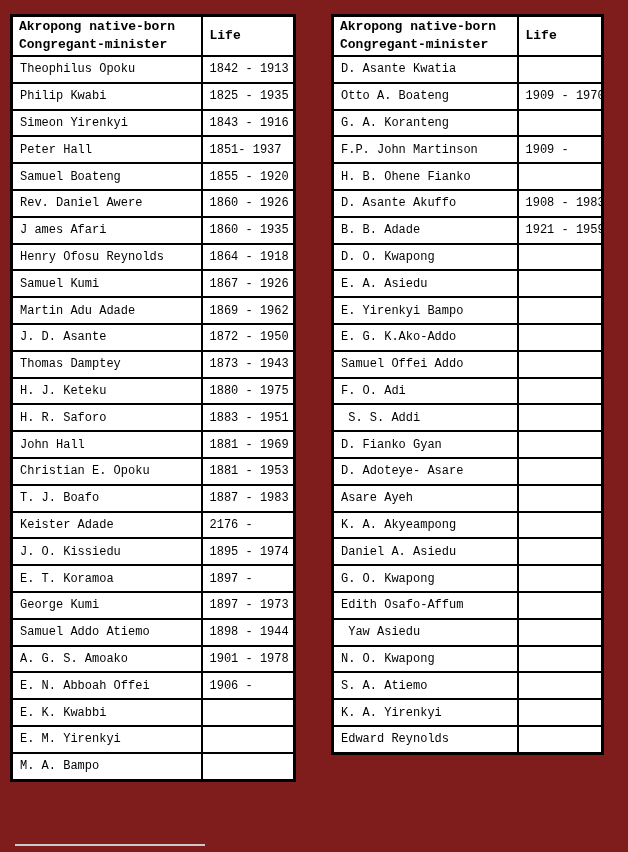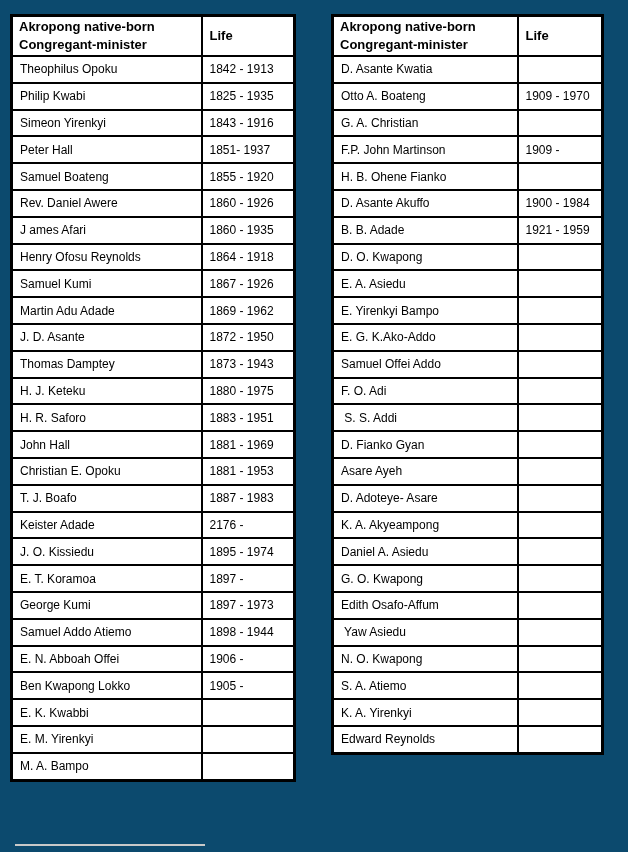--- a/index.html
+++ b/index.html
@@ -4,22 +4,22 @@
 <style>
   html, body {
     margin: 0;
     padding: 0;
     background: #ffffff;
   }
   .page {
     position: relative;
     width: 628px;
     height: 852px;
-    background: #0c4a6e;
-    font-family: Liberation Sans, sans-serif;
+    background: #7f1d1d;
+    font-family: Liberation Mono, monospace;
     color: #000000;
     overflow: hidden;
   }
   table.roster {
     position: absolute;
     top: 14px;
     border-collapse: collapse;
     table-layout: fixed;
     border: 3px solid #000000;
     background: #ffffff;
@@ -173,26 +173,26 @@
         </tr>
         <tr>
           <td class="name-cell">George Kumi</td>
           <td class="life-cell">1897 - 1973</td>
         </tr>
         <tr>
           <td class="name-cell">Samuel Addo Atiemo</td>
           <td class="life-cell">1898 - 1944</td>
         </tr>
         <tr>
+          <td class="name-cell">A. G. S. Amoako</td>
+          <td class="life-cell">1901 - 1978</td>
+        </tr>
+        <tr>
           <td class="name-cell">E. N. Abboah Offei</td>
           <td class="life-cell">1906 -</td>
-        </tr>
-        <tr>
-          <td class="name-cell">Ben Kwapong Lokko</td>
-          <td class="life-cell">1905 -</td>
         </tr>
         <tr>
           <td class="name-cell">E. K. Kwabbi</td>
           <td class="life-cell"></td>
         </tr>
         <tr>
           <td class="name-cell">E. M. Yirenkyi</td>
           <td class="life-cell"></td>
         </tr>
         <tr>
@@ -219,34 +219,34 @@
     <tbody>
         <tr>
           <td class="name-cell">D. Asante Kwatia</td>
           <td class="life-cell"></td>
         </tr>
         <tr>
           <td class="name-cell">Otto A. Boateng</td>
           <td class="life-cell">1909 - 1970</td>
         </tr>
         <tr>
-          <td class="name-cell">G. A. Christian</td>
+          <td class="name-cell">G. A. Koranteng</td>
           <td class="life-cell"></td>
         </tr>
         <tr>
           <td class="name-cell">F.P. John Martinson</td>
           <td class="life-cell">1909 -</td>
         </tr>
         <tr>
           <td class="name-cell">H. B. Ohene Fianko</td>
           <td class="life-cell"></td>
         </tr>
         <tr>
           <td class="name-cell">D. Asante Akuffo</td>
-          <td class="life-cell">1900 - 1984</td>
+          <td class="life-cell">1908 - 1983</td>
         </tr>
         <tr>
           <td class="name-cell">B. B. Adade</td>
           <td class="life-cell">1921 - 1959</td>
         </tr>
         <tr>
           <td class="name-cell">D. O. Kwapong</td>
           <td class="life-cell"></td>
         </tr>
         <tr>
@@ -271,25 +271,25 @@
         </tr>
         <tr>
           <td class="name-cell"> S. S. Addi</td>
           <td class="life-cell"></td>
         </tr>
         <tr>
           <td class="name-cell">D. Fianko Gyan</td>
           <td class="life-cell"></td>
         </tr>
         <tr>
+          <td class="name-cell">D. Adoteye- Asare</td>
+          <td class="life-cell"></td>
+        </tr>
+        <tr>
           <td class="name-cell">Asare Ayeh</td>
-          <td class="life-cell"></td>
-        </tr>
-        <tr>
-          <td class="name-cell">D. Adoteye- Asare</td>
           <td class="life-cell"></td>
         </tr>
         <tr>
           <td class="name-cell">K. A. Akyeampong</td>
           <td class="life-cell"></td>
         </tr>
         <tr>
           <td class="name-cell">Daniel A. Asiedu</td>
           <td class="life-cell"></td>
         </tr>

